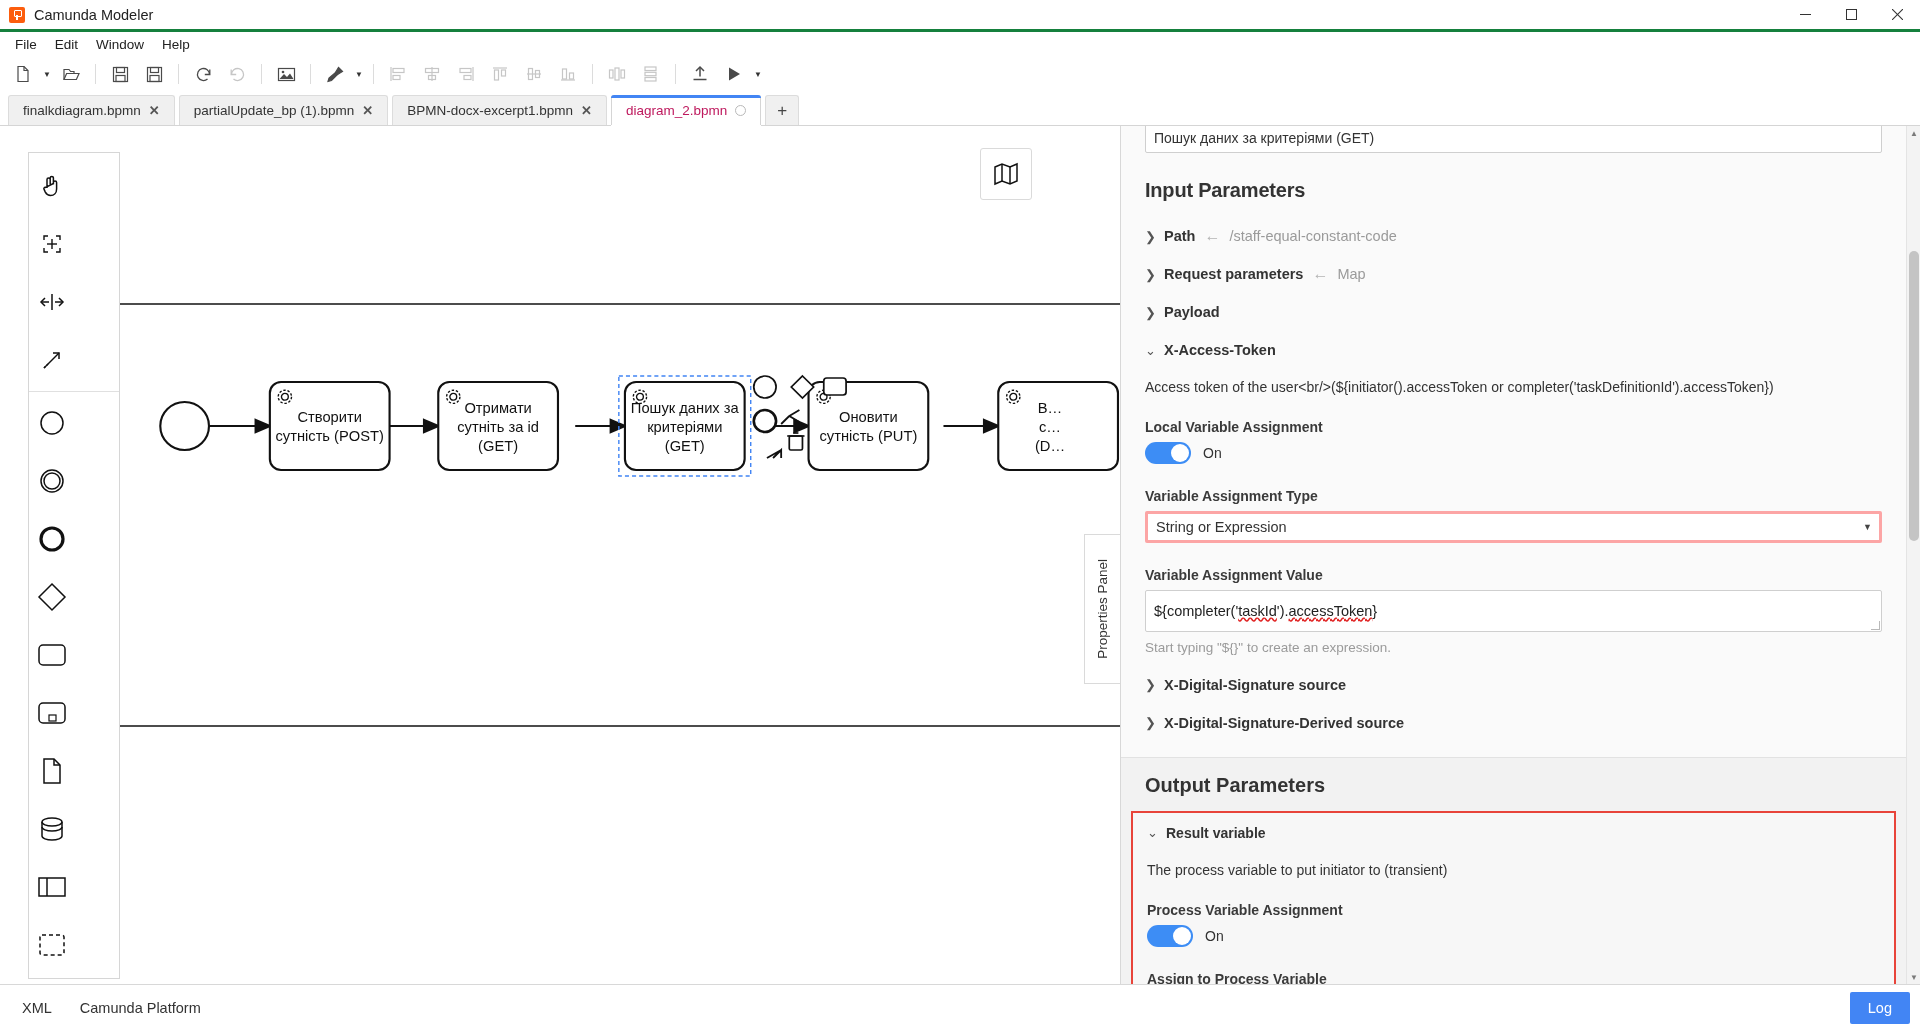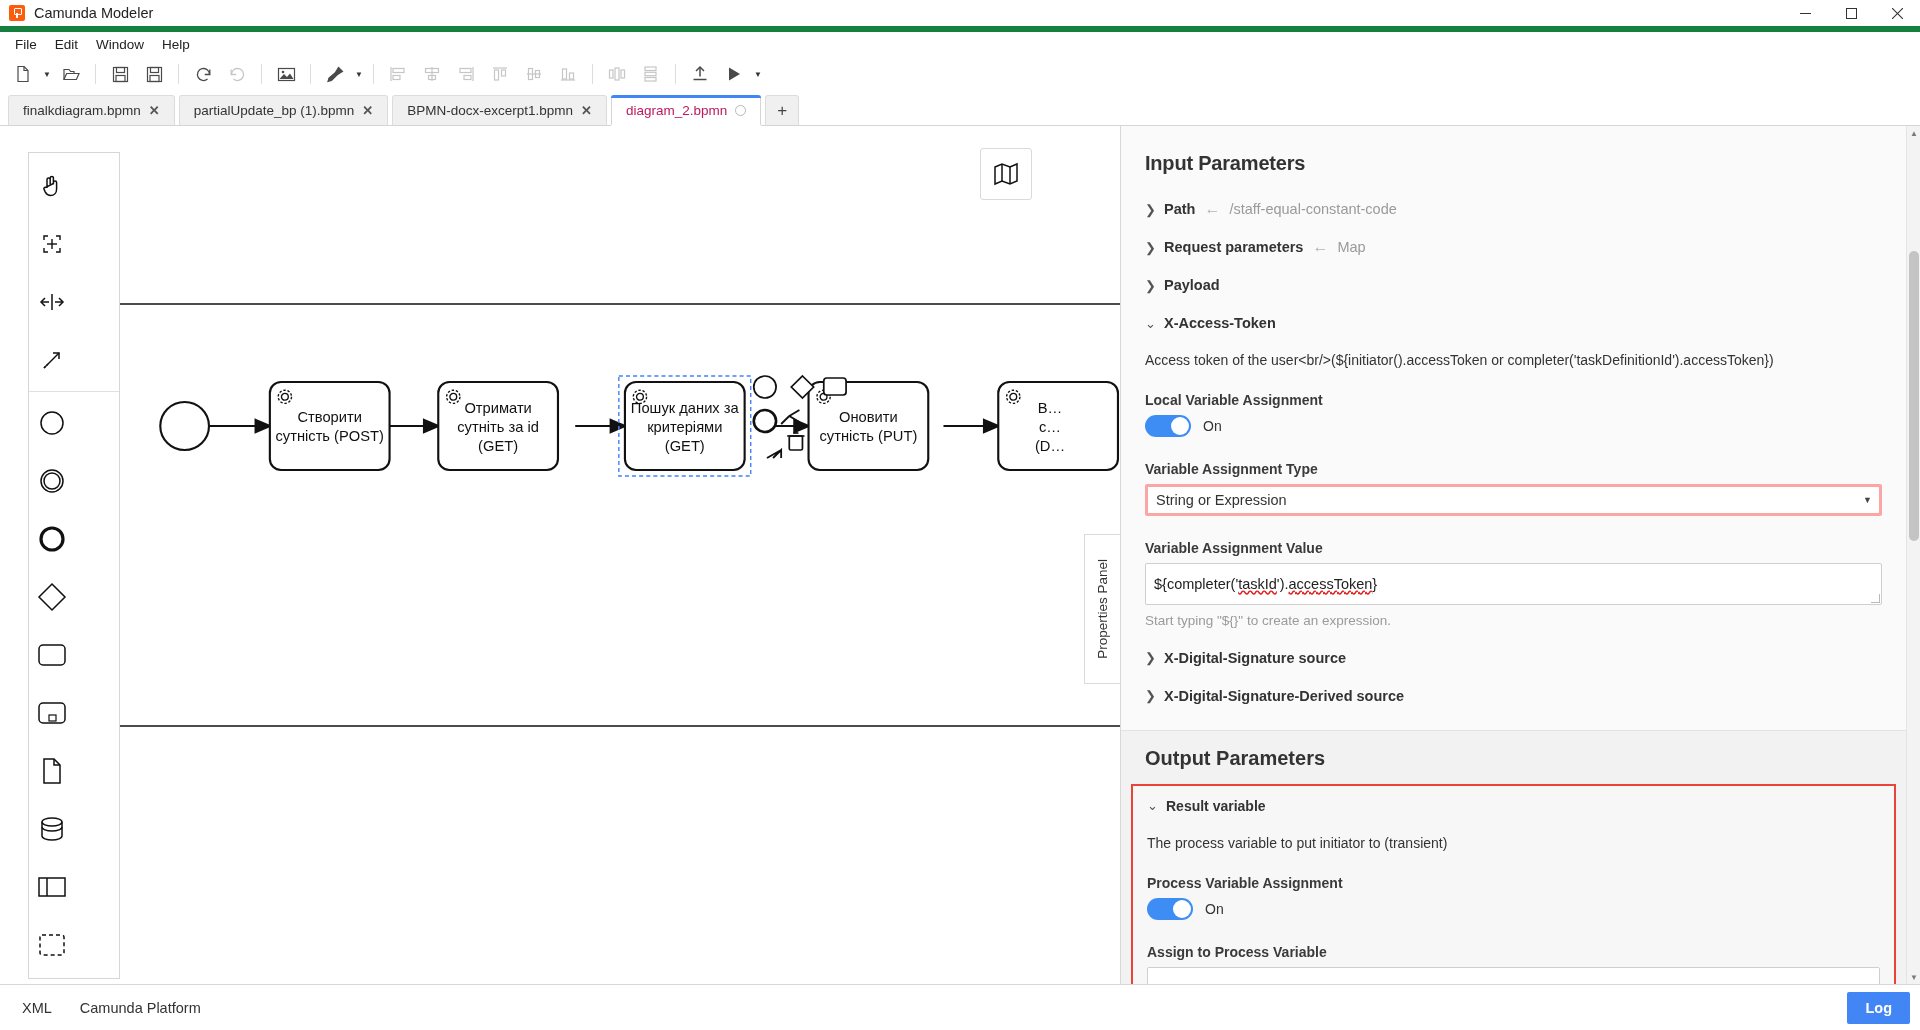--- a/index.html
+++ b/index.html
@@ -7,21 +7,21 @@
   body {
     width:1920px; height:1030px;
     font-family:"Liberation Sans", sans-serif;
     background:#ffffff; color:#222;
     overflow:hidden;
     -webkit-font-smoothing:antialiased;
   }
   
   .titlebar {
     height:32px; display:flex; align-items:center;
-    background:#ffffff; border-bottom:6px solid #15803d;
+    background:#ffffff; border-bottom:3px solid #15803d;
     position:relative;
   }
   .app-logo {
     width:16px; height:16px; margin-left:9px; margin-right:9px;
     background:#fc5d0d; border-radius:2px;
     position:relative; flex:0 0 auto;
   }
   .app-logo::before{
     content:""; position:absolute; left:5px; top:3px;
     width:6px; height:5px; border:1.5px solid #fff; border-radius:1px;
@@ -208,21 +208,21 @@
   .vscroll-arrow{
     position:absolute; left:0; width:14px; height:14px;
     display:flex; align-items:center; justify-content:center; color:#7a7a7a; font-size:8px;
   }
   
   .statusbar {
     height:46px; border-top:1px solid #d8d8d8; background:#fff;
     display:flex; align-items:center; padding-left:10px; gap:4px;
   }
   .sb-item { padding:6px 12px; font-size:14.5px; color:#333; }
-  .sb-right { margin-left:auto; display:flex; align-items:center;font-weight:bold; }
+  .sb-right { margin-left:auto; display:flex; align-items:center; }
   .log-btn {
     background:#4285f4; color:#fff; font-size:14.5px;
     padding:8px 18px; margin-right:10px; border-radius:2px;
   }
 </style>
 </head>
 <body>
 
 <div class="titlebar">
   <div class="app-logo"></div>
@@ -603,20 +603,23 @@
 
     <div class="props-tab">
       <span>Properties Panel</span>
     </div>
   </div>
 
   <div class="props-panel">
     <div class="props-scroll">
       <div class="props-inner">
 
+        <div class="hdr-input-wrap">
+          <input class="hdr-input" style="margin-top: -16px;" value="Пошук даних за критеріями (GET)">
+        </div>
 
         <div class="section-title">Input Parameters</div>
 
         <div class="group-row">
           <span class="chev">❯</span>
           <span class="group-label">Path</span>
           <span class="arrow-left">←</span>
           <span class="group-value">/staff-equal-constant-code</span>
         </div>
 

